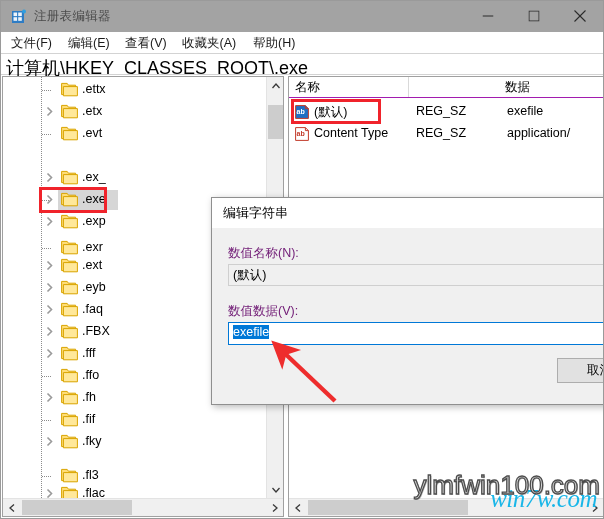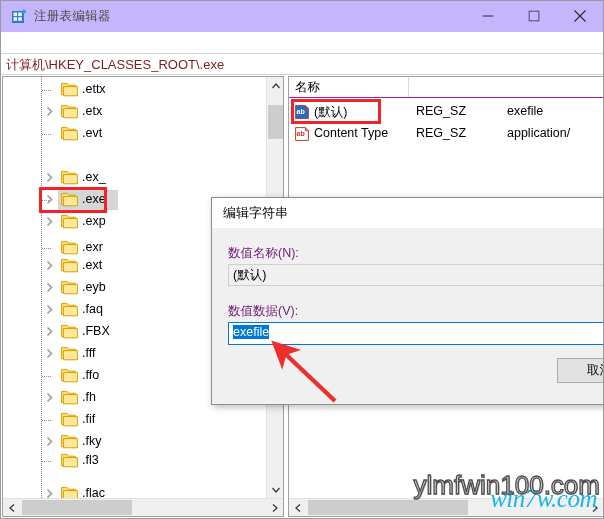--- a/index.html
+++ b/index.html
@@ -6,36 +6,36 @@
   body{
     width:604px;height:519px;overflow:hidden;
     background:#ffffff;
     font-family:"Liberation Sans","DejaVu Sans",sans-serif;
     font-size:12px;color:#000;
     -webkit-font-smoothing:antialiased;
   }
   #app{position:relative;width:604px;height:519px;background:#fff;box-sizing:border-box;border:1px solid #9a9a9a;overflow:hidden;}
 
   
-  .titlebar{position:absolute;left:0;top:0;width:602px;height:31px;background:#c4b5fd;}
+  .titlebar{position:absolute;left:0;top:0;width:602px;height:31px;background:#a3a3a3;}
   .tb-icon{position:absolute;left:10px;top:8px;width:16px;height:16px;}
   .tb-title{position:absolute;left:33px;top:7px;font-size:12.5px;color:#4a4a4a;letter-spacing:.3px;}
   .wbtn{position:absolute;top:0;width:46px;height:30px;cursor:default;}
   .wbtn svg{position:absolute;left:50%;top:50%;transform:translate(-50%,-50%);}
   .wbtn-min{right:92px;}
   .wbtn-max{right:46px;}
   .wbtn-close{right:0px;}
 
   
   .menubar{position:absolute;left:0;top:31px;width:602px;height:21px;background:#fff;}
   .menu-item{position:absolute;top:2px;height:18px;line-height:18px;padding:0 4px;font-size:12.5px;color:#1a1a1a;cursor:default;white-space:nowrap;}
 
   
   .addrbar{position:absolute;left:0;top:52px;width:602px;height:22px;background:#fff;border-top:1px solid #d3d3d3;border-bottom:1px solid #d3d3d3;box-sizing:border-box;}
-  .addrtext{position:absolute;left:5px;top:2px;font-size:13px;color:#7f1d1d;white-space:nowrap;}
+  .addrtext{position:absolute;left:5px;top:2px;font-size:18px;color:#000000;white-space:nowrap;}
 
   
   .tree-panel{position:absolute;left:1px;top:75px;width:282px;height:441px;background:#fff;border:1px solid #a0a0a0;box-sizing:border-box;overflow:hidden;}
   .list-panel{position:absolute;left:287px;top:75px;width:316px;height:441px;background:#fff;border:1px solid #a0a0a0;box-sizing:border-box;overflow:hidden;}
 
   
   .tree-body{position:absolute;left:0;top:0;width:262px;height:421px;overflow:hidden;}
   .tree-guide{position:absolute;left:38px;top:0;width:0;height:421px;border-left:1px dotted #8c8c8c;}
   .trow{position:absolute;left:0;height:22px;width:260px;}
   .tw-dash{position:absolute;left:39px;top:11px;width:9px;height:0;border-top:1px dotted #8c8c8c;}
@@ -119,20 +119,27 @@
         </svg>
     </div>
     <div class="wbtn wbtn-close">
       <svg width="12" height="12" viewBox="0 0 12 12">
           <line x1="0.5" y1="0.5" x2="11.5" y2="11.5" stroke="#2b2b2b" stroke-width="1.1"></line>
           <line x1="11.5" y1="0.5" x2="0.5" y2="11.5" stroke="#2b2b2b" stroke-width="1.1"></line>
         </svg>
     </div>
   </div>
 
+  <div class="menubar">
+    <div class="menu-item" style="left:6px">文件(F)</div>
+    <div class="menu-item" style="left:63px">编辑(E)</div>
+    <div class="menu-item" style="left:120px">查看(V)</div>
+    <div class="menu-item" style="left:177px">收藏夹(A)</div>
+    <div class="menu-item" style="left:248px">帮助(H)</div>
+  </div>
 
   <div class="addrbar">
     <span class="addrtext">计算机\HKEY_CLASSES_ROOT\.exe</span>
   </div>
 
   <div class="tree-panel">
     <div class="tree-body">
       <div class="tree-guide"></div>
       <div id="tree-rows">
           <div class="trow" style="top: 2px;">
@@ -287,21 +294,21 @@
           <div class="trow" style="top: 354px;">
             <span class="tw-chev"><svg width="13" height="13" viewBox="0 0 13 13">
                 <path d="M4.5 2.5 L8.5 6.5 L4.5 10.5" fill="none" stroke="#9a9a9a" stroke-width="1.6"></path>
               </svg></span>
             <span class="tw-folder"><svg width="17" height="15" viewBox="0 0 17 15">
                 <path d="M0.6 1.4 H6.2 L7.4 3.2 H14.6 V12.6 H0.6 Z" fill="#ffdd77" stroke="#d9a400" stroke-width="1"></path>
                 <path d="M2.4 4.6 H16.4 V13.8 H2.4 Z" fill="#ffe89a" stroke="#d9a400" stroke-width="1"></path>
               </svg></span>
             <span class="tw-label">.fky</span>
           </div>
-          <div class="trow" style="top: 373px;">
+          <div class="trow" style="top: 388px;">
             <span class="tw-dash"></span>
             <span class="tw-folder"><svg width="17" height="15" viewBox="0 0 17 15">
                 <path d="M0.6 1.4 H6.2 L7.4 3.2 H14.6 V12.6 H0.6 Z" fill="#ffdd77" stroke="#d9a400" stroke-width="1"></path>
                 <path d="M2.4 4.6 H16.4 V13.8 H2.4 Z" fill="#ffe89a" stroke="#d9a400" stroke-width="1"></path>
               </svg></span>
             <span class="tw-label">.fl3</span>
           </div>
           <div class="trow" style="top: 406px;">
             <span class="tw-chev"><svg width="13" height="13" viewBox="0 0 13 13">
                 <path d="M4.5 2.5 L8.5 6.5 L4.5 10.5" fill="none" stroke="#9a9a9a" stroke-width="1.6"></path>
@@ -342,20 +349,21 @@
         <svg width="6" height="9" viewBox="0 0 6 9">
             <path d="M1 1 L5 4.5 L1 8" fill="none" stroke="#3a3a3a" stroke-width="1.3"></path>
           </svg>
       </div>
     </div>
   </div>
 
   <div class="list-panel">
     <div class="lhead">
       <div class="lhead-cell" style="left:0;width:120px;">名称</div>
+      <div class="lhead-cell" style="left:210px;width:104px;border-right:none;">数据</div>
     </div>
     <div id="list-rows">
         <div class="lrow" style="top: 24px;">
           <span class="lr-icon"><svg width="15" height="14" viewBox="0 0 15 14">
               <path d="M0.6 0.6 H10.4 L13.4 3.6 V13.4 H0.6 Z" fill="#1f6fc4" stroke="#c23b2a" stroke-width="1"></path>
               <path d="M10.4 0.6 V3.6 H13.4" fill="none" stroke="#c23b2a" stroke-width="1"></path>
               <text x="1.6" y="8.6" font-family="Liberation Sans, sans-serif" font-size="7" font-weight="bold" fill="#ffffff">ab</text>
             </svg></span>
           <span class="lr-name">(默认)</span>
           <span class="lr-type">REG_SZ</span>

